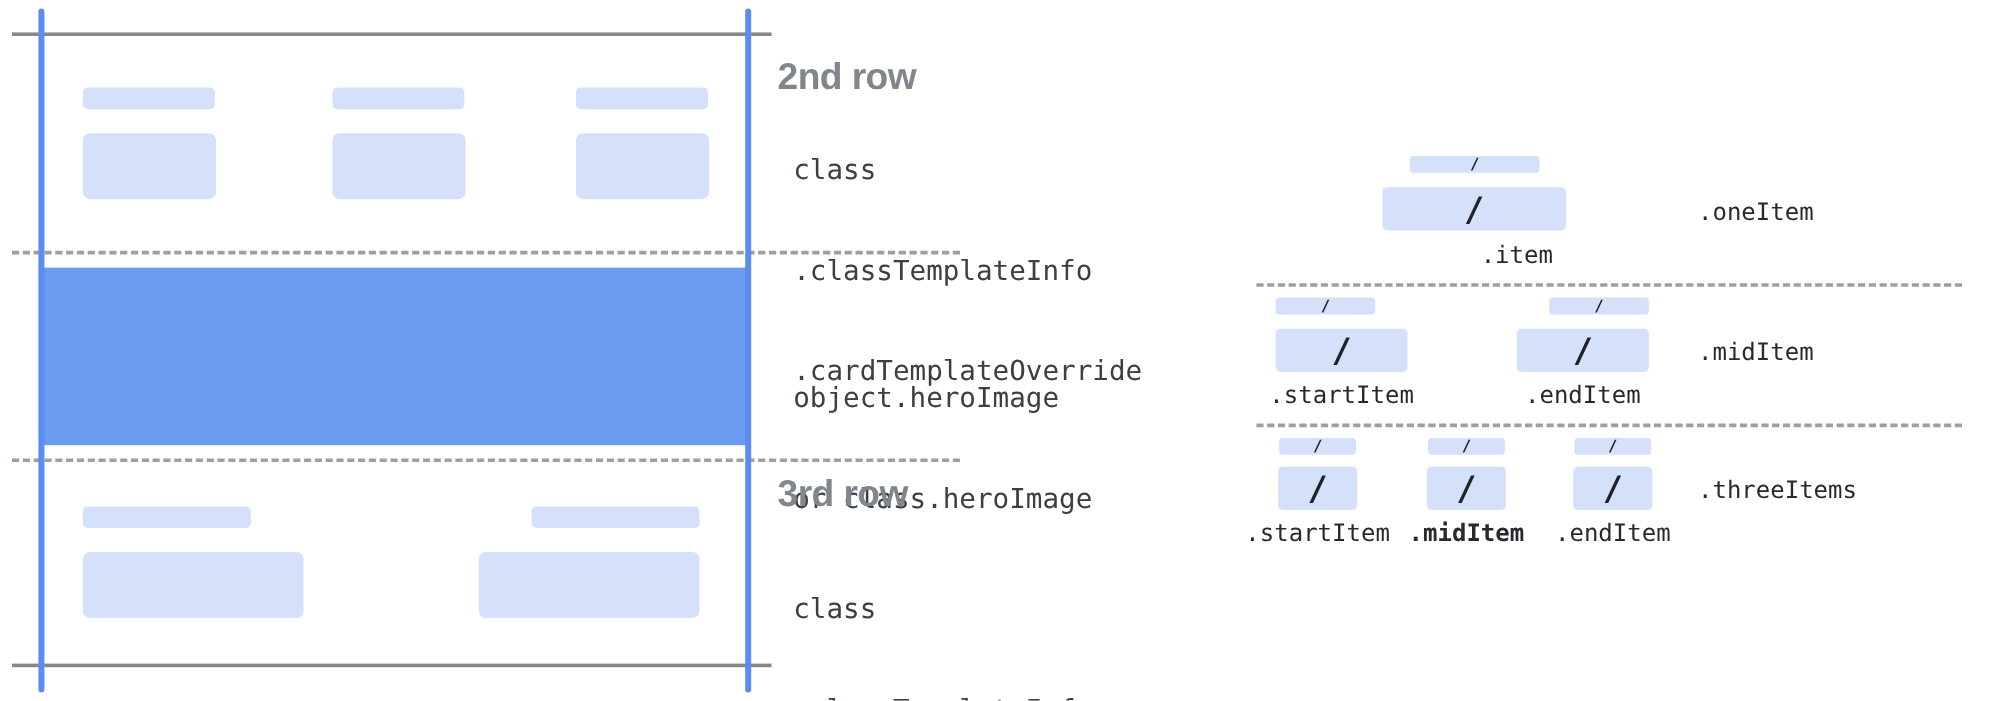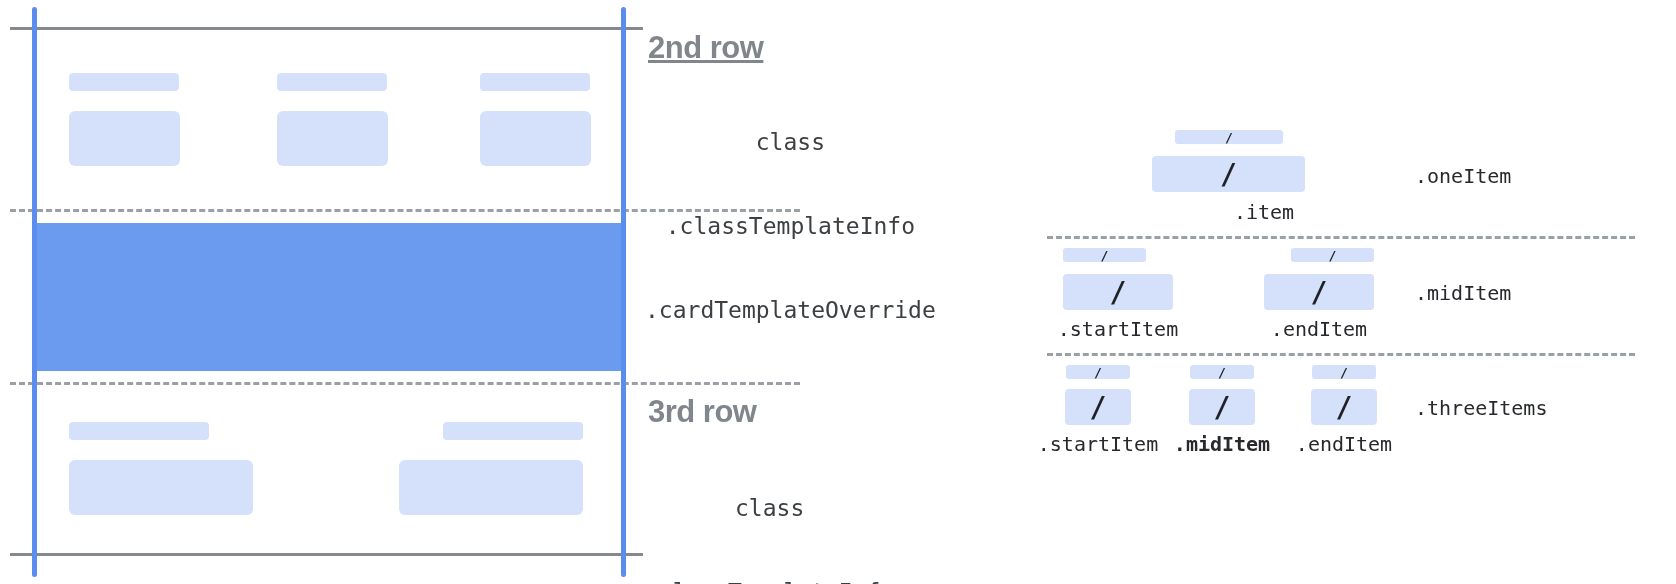--- a/index.html
+++ b/index.html
@@ -13,22 +13,22 @@
   
   .hero{position:absolute;left:34px;top:223px;width:590px;height:148px;
         background:var(--hero-blue);z-index:1;}
   
   .ph{position:absolute;background:var(--placeholder-blue);z-index:2;}
   .ph.lab{height:18px;border-radius:4px;}
   .ph.big{height:55px;border-radius:6px;}
   
   .heading{position:absolute;left:648px;font:bold 31px "Liberation Sans",sans-serif;
            color:var(--heading-gray);letter-spacing:-0.5px;white-space:nowrap;z-index:2;}
-  .code-block{position:absolute;left:645px;font:23px/28px "DejaVu Sans Mono",monospace;
-              color:var(--code-text);white-space:pre;z-index:2;text-align:center;}
+  .code-block{position:absolute;left:661px;font:23px/28px "DejaVu Sans Mono",monospace;
+              color:var(--code-text);white-space:pre;z-index:2;}
   
   .bar-sm{position:absolute;height:14px;background:var(--placeholder-blue);border-radius:3px;
           display:flex;align-items:center;justify-content:center;
           font:bold 13px "DejaVu Sans Mono",monospace;color:#1f2124;z-index:2;}
   .bar-lg{position:absolute;height:36px;background:var(--placeholder-blue);border-radius:4px;
           display:flex;align-items:center;justify-content:center;
           font:bold 28px "DejaVu Sans Mono",monospace;color:#1f2124;z-index:2;}
   .mono-label{position:absolute;font:20px "DejaVu Sans Mono",monospace;color:#27292c;
               white-space:nowrap;z-index:2;}
   .centered{transform:translateX(-50%);}
@@ -52,27 +52,31 @@
   <div class="ph lab" style="left:277px;top:73px;width:110px;"></div>
   <div class="ph big" style="left:277px;top:111px;width:111px;"></div>
   <div class="ph lab" style="left:480px;top:73px;width:110px;"></div>
   <div class="ph big" style="left:480px;top:111px;width:111px;"></div>
 
   <div class="ph lab" style="left:69px;top:422px;width:140px;"></div>
   <div class="ph big" style="left:69px;top:460px;width:184px;"></div>
   <div class="ph lab" style="left:443px;top:422px;width:140px;"></div>
   <div class="ph big" style="left:399px;top:460px;width:184px;"></div>
 
-  <div class="heading" style="top:30px;text-decoration:underline;">2nd row</div>
+  <div class="heading" style="top:46px;">2nd row</div>
   <div class="code-block" style="top:72px;">
     <div>class</div>
     <div>.classTemplateInfo</div>
     <div>.cardTemplateOverride</div>
   </div>
 
+  <div class="code-block" style="top:262px;">
+    <div>object.heroImage</div>
+    <div>or class.heroImage</div>
+  </div>
 
   <div class="heading" style="top:394px;">3rd row</div>
   <div class="code-block" style="top:438px;">
     <div>class</div>
     <div>.classTemplateInfo</div>
     
     
   </div>
 
   <div class="bar-sm" style="left:1175px;top:130px;width:108px;">/</div>

